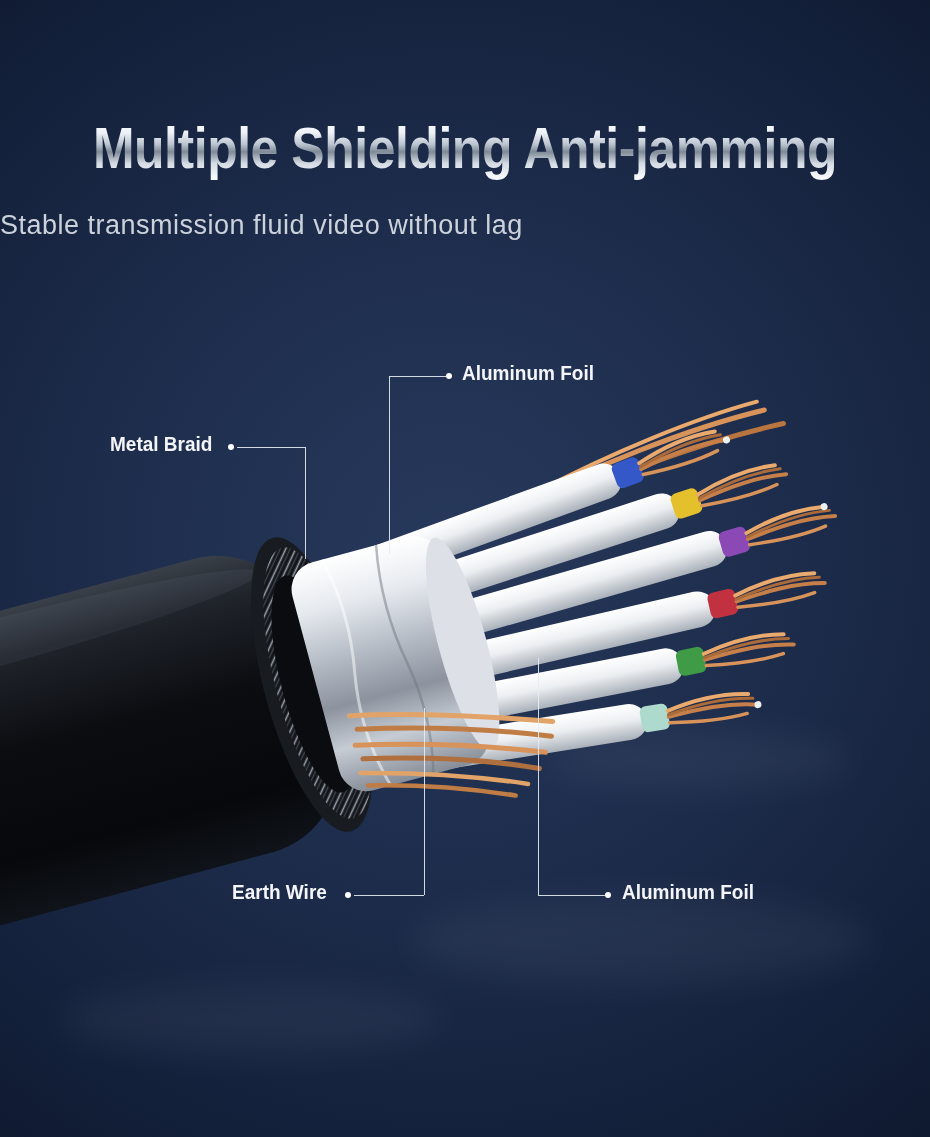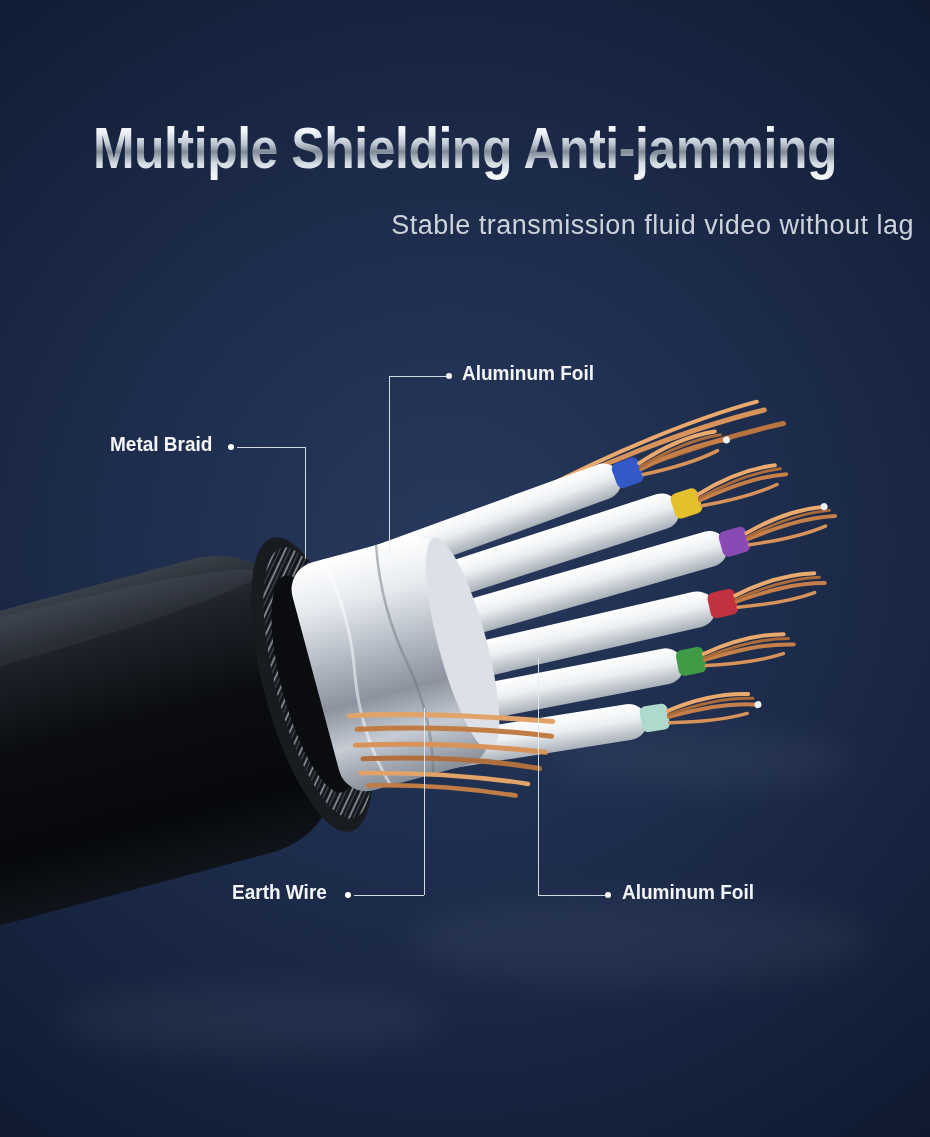--- a/index.html
+++ b/index.html
@@ -22,21 +22,21 @@
     white-space:nowrap;
   }
   @supports ((-webkit-background-clip:text) or (background-clip:text)) {
     .title {
       background:linear-gradient(180deg,#fdfeff 4%, #eef2f7 26%, #bcc5d0 44%,
                  #7f8a97 56%, #d4dbe3 74%, #f7fafc 96%);
       -webkit-background-clip:text; background-clip:text; color:transparent;
     }
   }
   .subtitle {
-    position:absolute; top:210px; left:0; width:914px; text-align:right;
+    position:absolute; top:210px; left:0; width:914px; text-align:left;
     font-size:27px; font-weight:400; letter-spacing:0.5px; color:#ccd2db;
   }
   .illustration { position:absolute; top:0; left:0; }
   .callout-label {
     position:absolute; font-size:20px; font-weight:700; color:#f3f5f8;
     letter-spacing:0; white-space:nowrap;
     transform:scaleX(0.95); transform-origin:left center;
   }
   .lead { position:absolute; background:rgba(230,236,243,0.9); }
   .lead.h { height:1px; }

